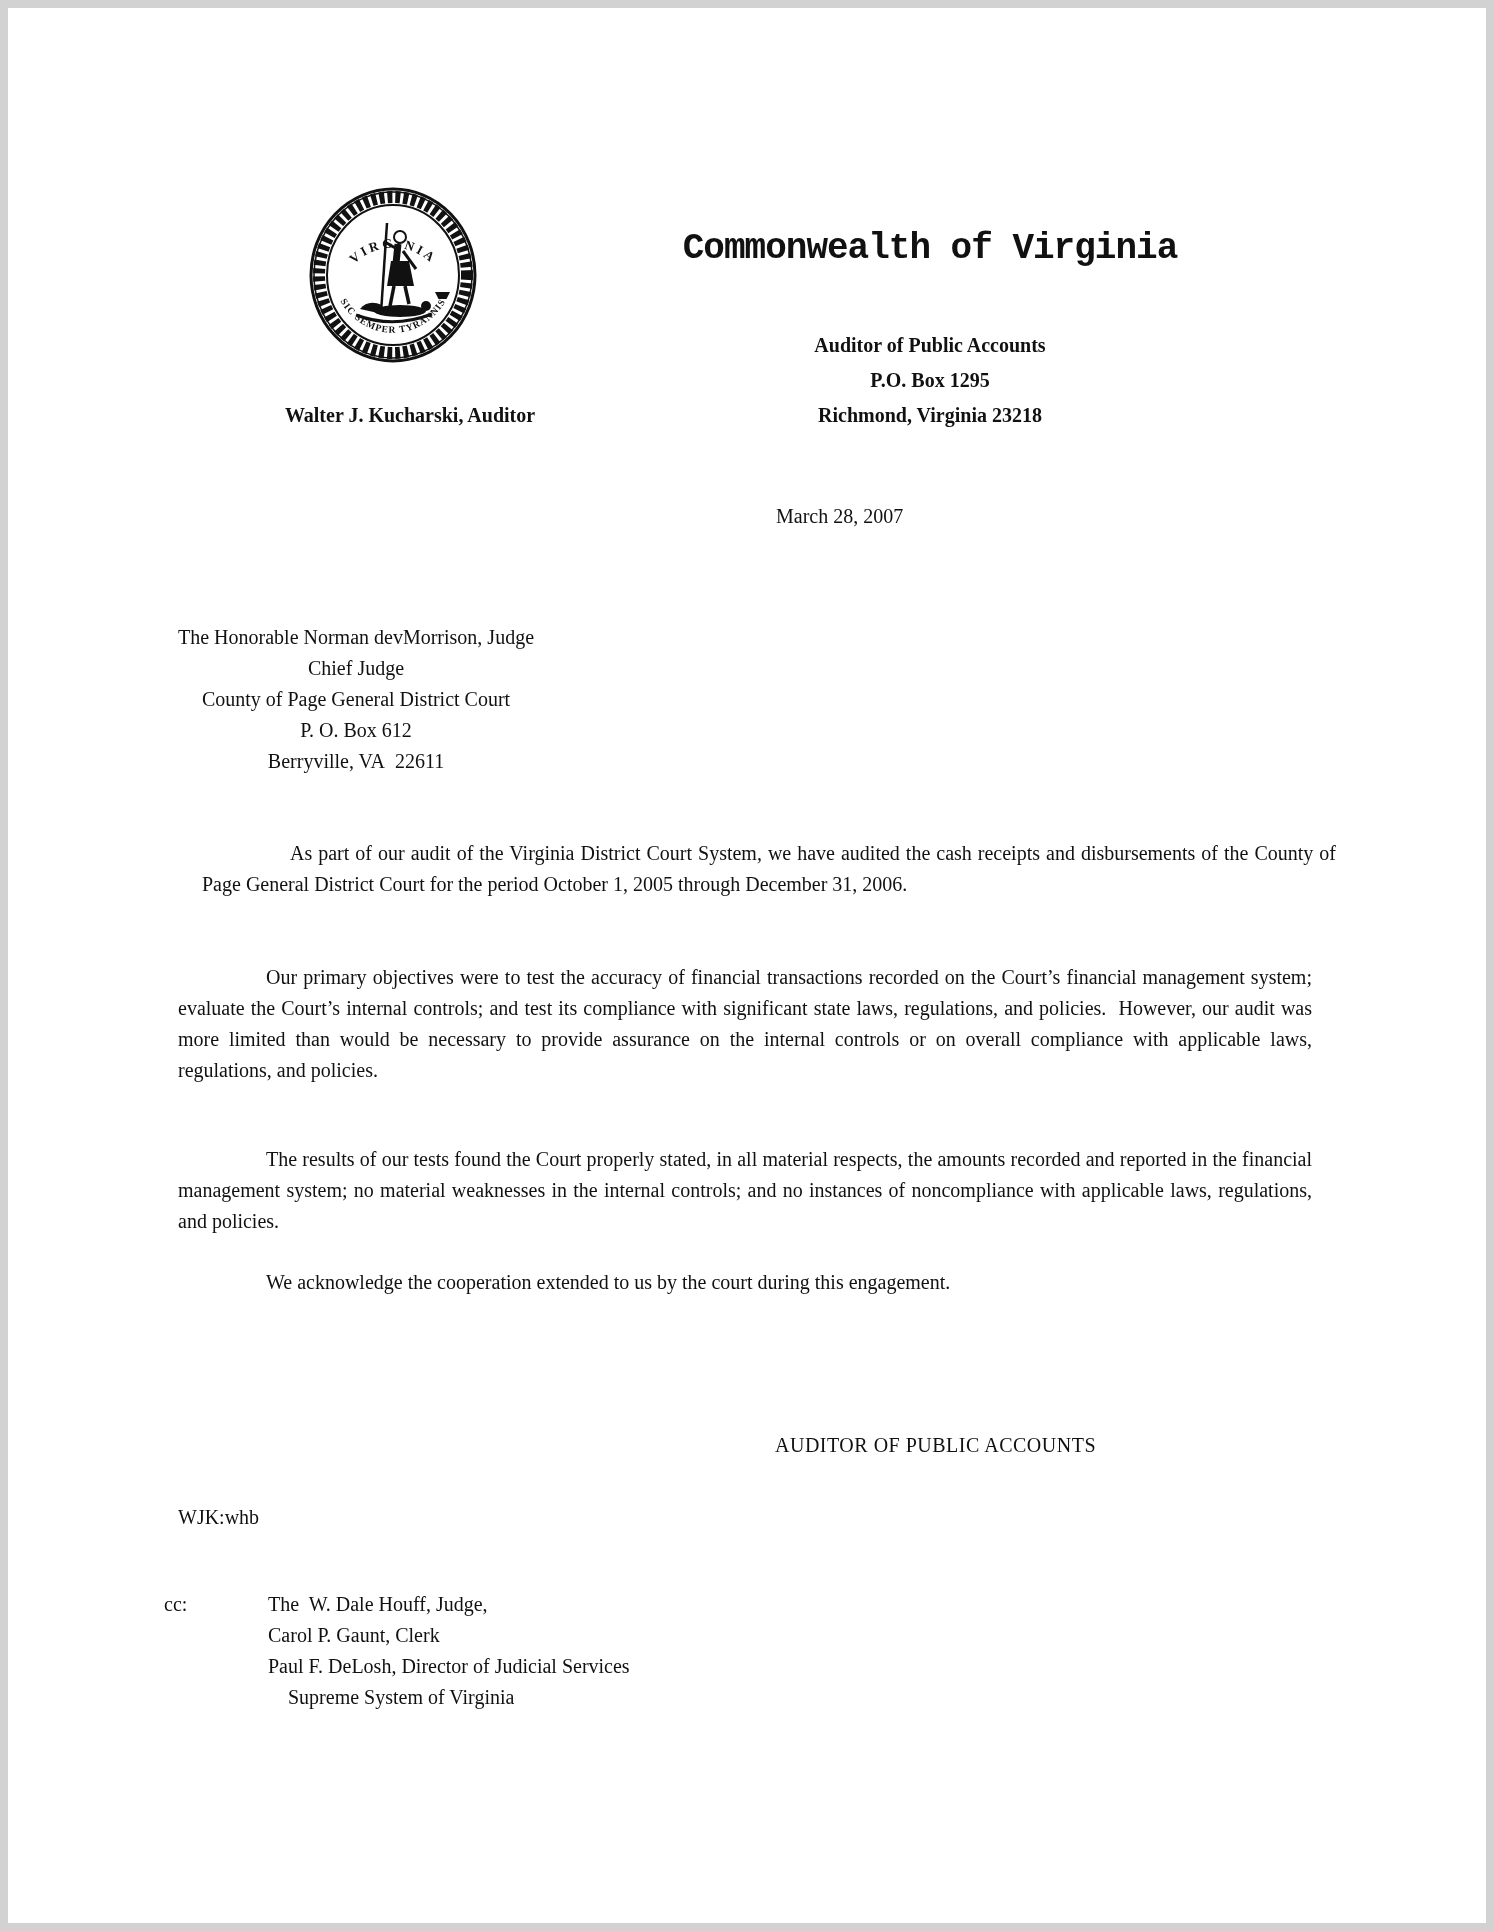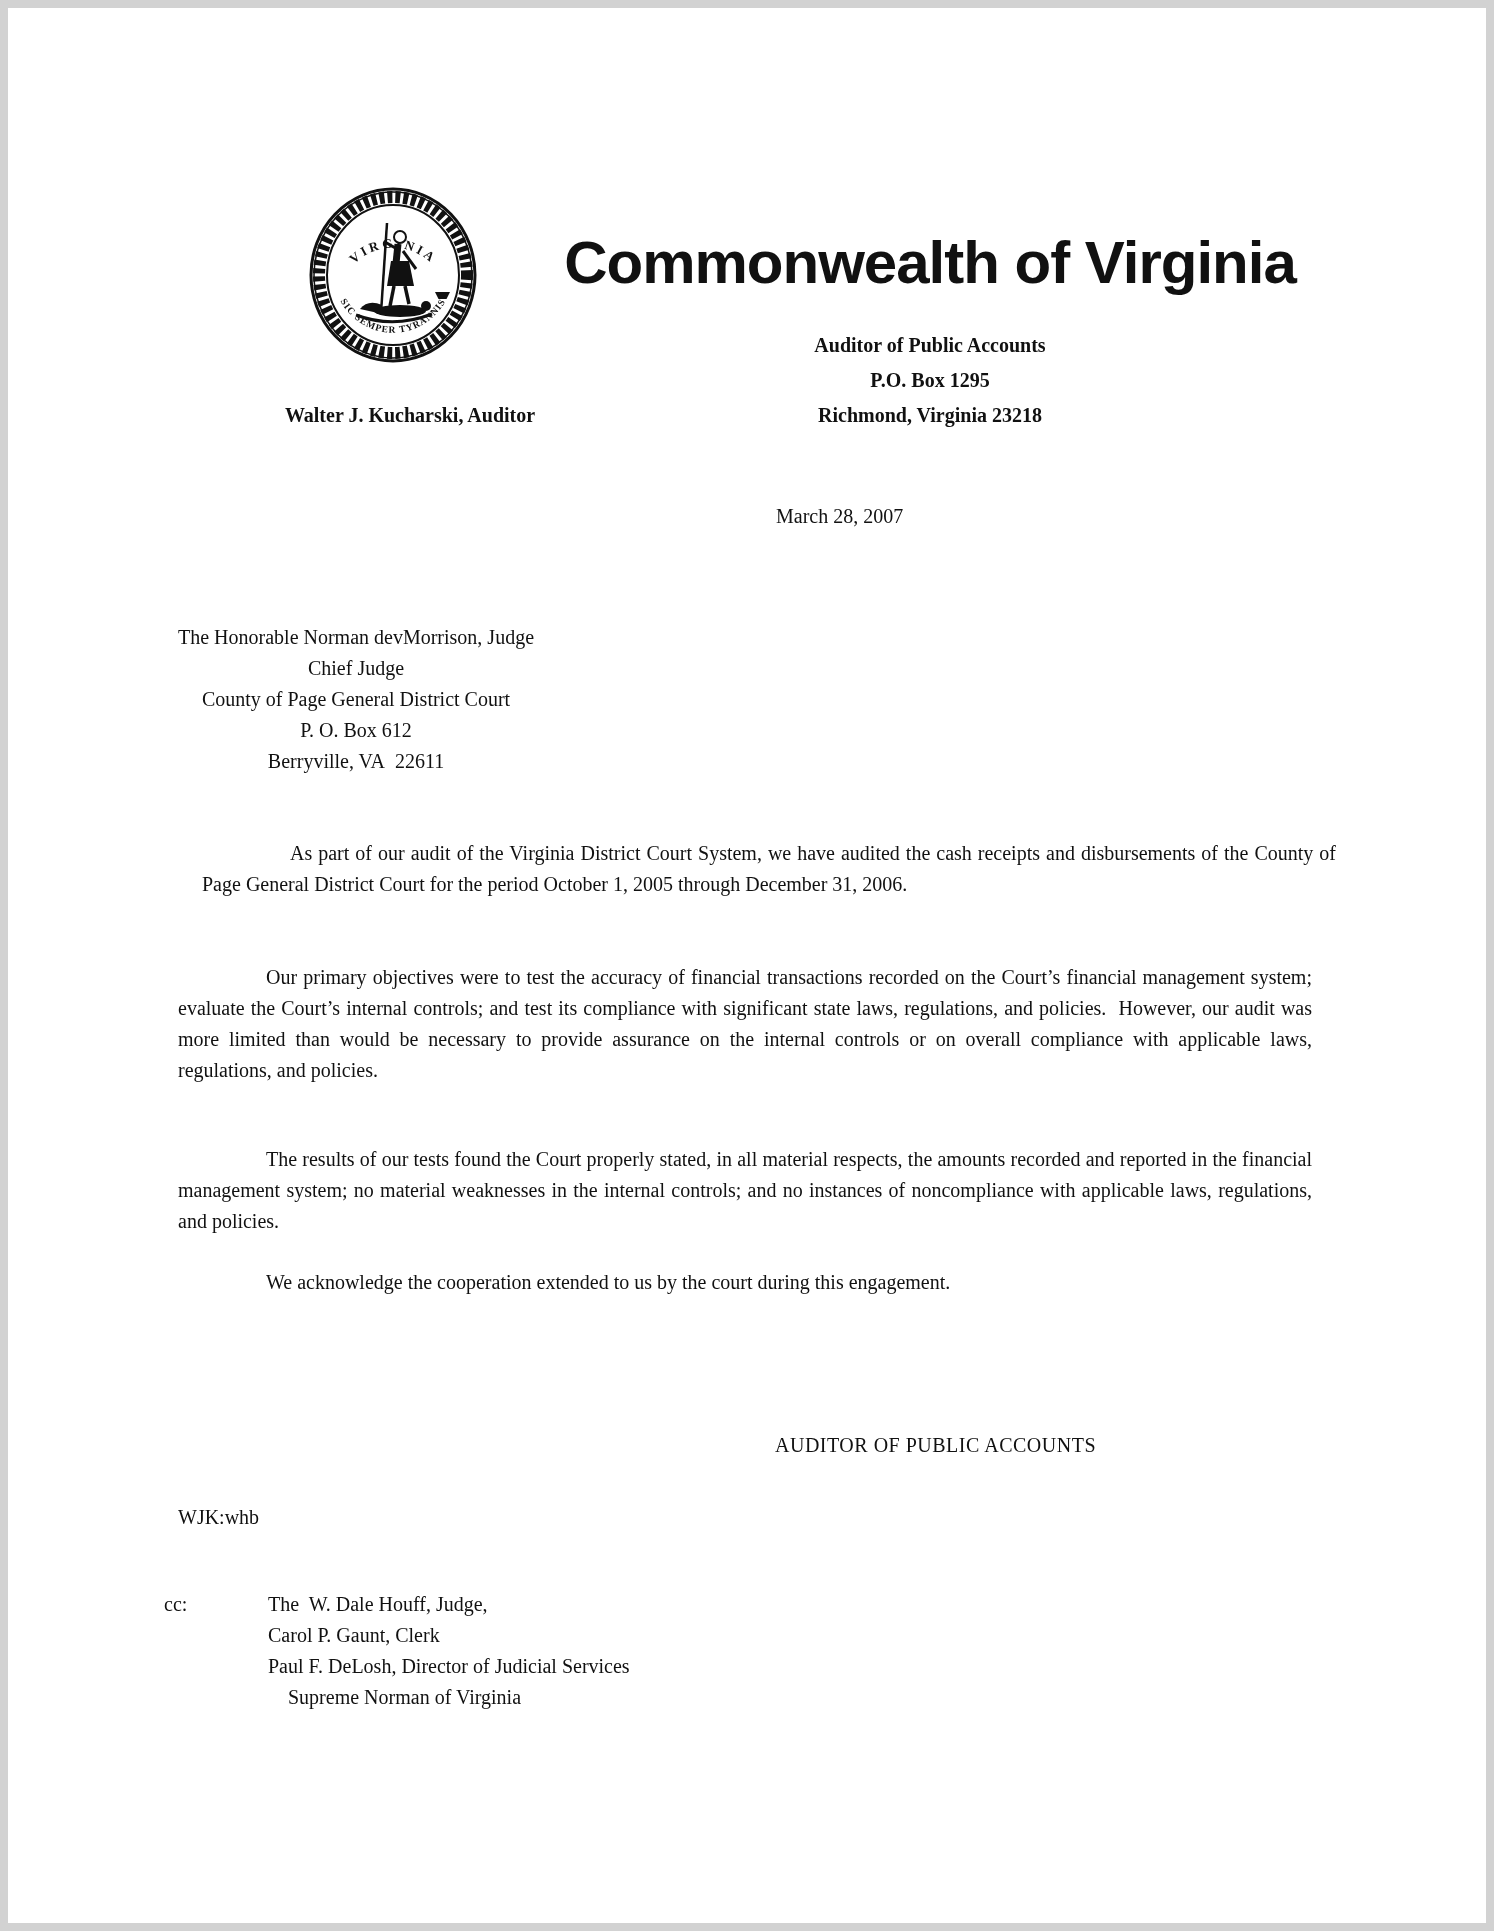--- a/index.html
+++ b/index.html
@@ -3,21 +3,21 @@
 <meta charset="utf-8">
 <style>
   html,body{margin:0;padding:0;background:#e8e8e8;}
   .frame{position:relative;width:1494px;height:1931px;background:#d2d2d2;overflow:hidden;
          font-family:"Liberation Serif", serif;color:#111;}
   .sheet{position:absolute;left:8px;top:8px;right:8px;bottom:8px;background:#ffffff;}
   .abs{position:absolute;}
   .cx{transform:translateX(-50%);}
   .body-text{font-size:20px;line-height:31px;}
   .bold{font-weight:bold;}
-  .title{font-family:Liberation Sans, sans-serif;font-weight:bold;font-size:60px;letter-spacing:-1px;white-space:nowrap;}
+  .title{font-family:Liberation Mono, monospace;font-weight:bold;font-size:36px;letter-spacing:-1px;white-space:nowrap;}
   .para{left:178px;width:1134px;text-align:justify;text-indent:88px;}
   .pre{white-space:pre-wrap;text-align:center;}
   .caps{letter-spacing:0.5px;}
   .ccline{white-space:pre-wrap;}
   .ccline.indented{margin-left:20px;}
   svg text{font-family:"Liberation Serif", serif;}
 </style>
 </head>
 <body>
 
@@ -82,15 +82,15 @@
 
   <div class="abs body-text caps" style="left:775px;top:1430px;">AUDITOR OF PUBLIC ACCOUNTS</div>
 
   <div class="abs body-text" style="left:178px;top:1502px;">WJK:whb</div>
 
   <div class="abs body-text" style="left:164px;top:1589px;">cc:</div>
   <div class="abs body-text" style="left:268px;top:1589px;">
     <div class="ccline">The&nbsp; W. Dale Houff, Judge,</div>
     <div class="ccline">Carol P. Gaunt, Clerk</div>
     <div class="ccline">Paul F. DeLosh, Director of Judicial Services</div>
-    <div class="ccline indented">Supreme Norman of Virginia</div>
+    <div class="ccline indented">Supreme System of Virginia</div>
   </div>
 </div>
 
 </body></html>

